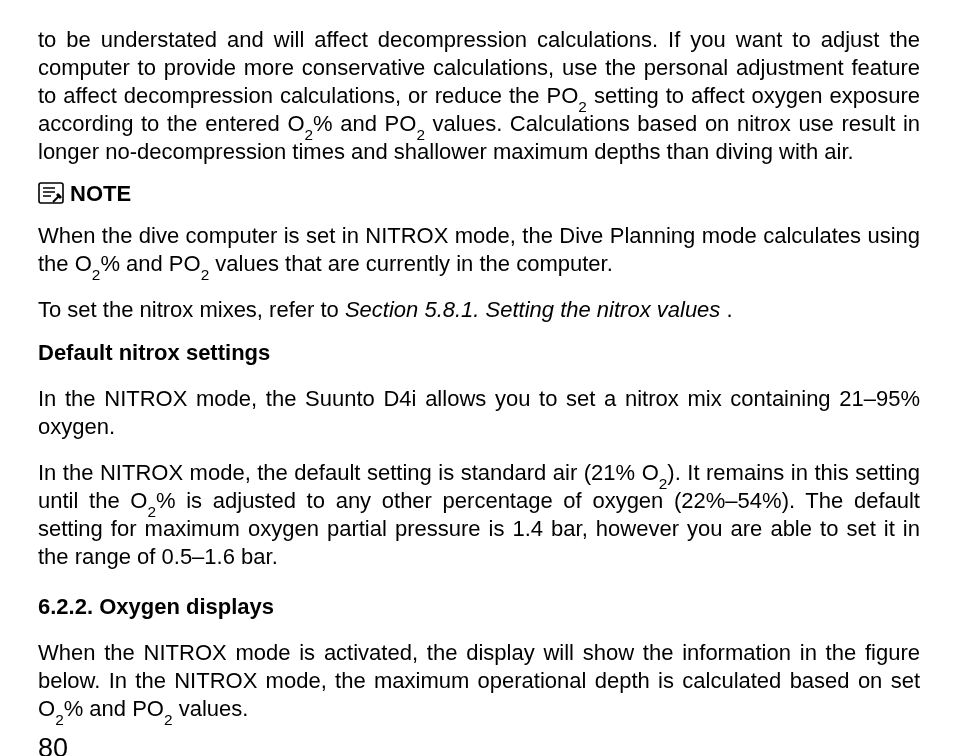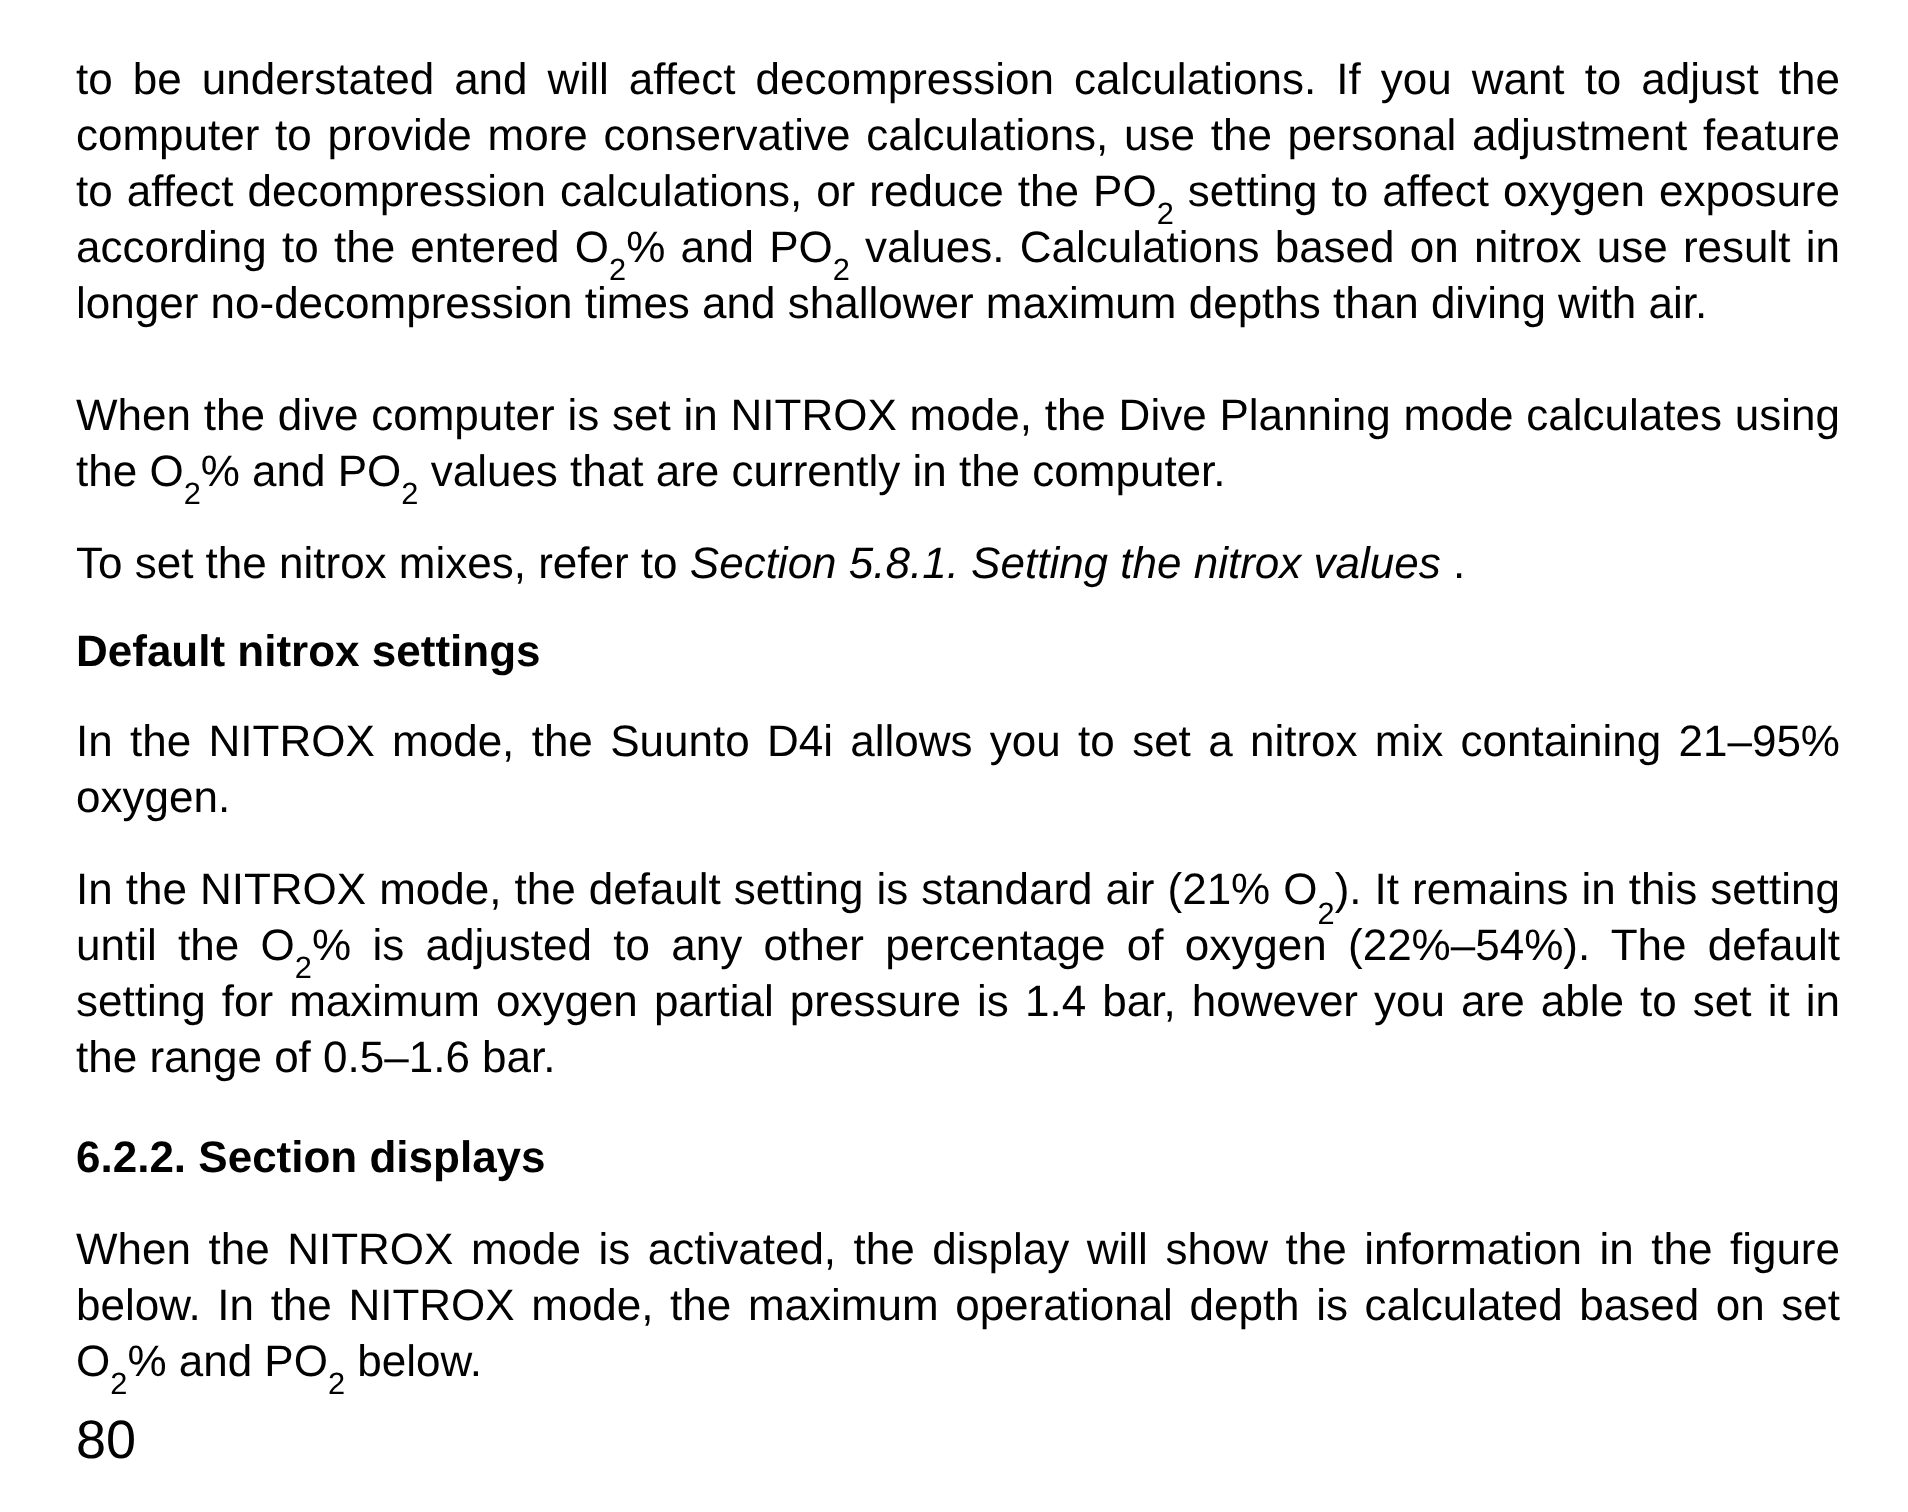--- a/index.html
+++ b/index.html
@@ -27,33 +27,42 @@
   em.ref{font-style:italic}
 </style>
 </head>
 <body>
 
 <p class="just">
   <span>to be understated and will affect decompression calculations. If you want to adjust the computer to provide more conservative calculations, use the personal adjustment feature to affect decompression calculations, or reduce the PO</span><sub>2</sub><span> setting to affect oxygen exposure according to the entered O</span><sub>2</sub><span>% and PO</span><sub>2</sub><span> values. Calculations based on nitrox use result in longer no-decompression times and shallower maximum depths than diving with air.</span>
 </p>
 
 <div class="note-row">
+  <div class="note-label">
+    <svg width="26" height="22" viewBox="0 0 26 22">
+      <rect x="1" y="1" width="24" height="20" rx="2" ry="2" fill="none" stroke="#000" stroke-width="1.6"></rect>
+      <path d="M5 6 h12 M5 10 h12 M5 14 h8" stroke="#000" stroke-width="1.6" fill="none"></path>
+      <path d="M15 20 L22 13" stroke="#000" stroke-width="2" fill="none"></path>
+      <path d="M20 11 l4 4 -2 2 -4 -4 z" fill="#000"></path>
+    </svg>
+    <span>NOTE</span>
+  </div>
 </div>
 
 <p class="just">
   <span>When the dive computer is set in NITROX mode, the Dive Planning mode calculates using the O</span><sub>2</sub><span>% and PO</span><sub>2</sub><span> values that are currently in the computer.</span>
 </p>
 <p class="just">
   <span>To set the nitrox mixes, refer to </span><em class="ref">Section 5.8.1. Setting the nitrox values</em><span> .</span>
 </p>
 
 <p class="h-sub">Default nitrox settings</p>
 <p class="just">In the NITROX mode, the Suunto D4i allows you to set a nitrox mix containing 21–95% oxygen.</p>
 <p class="just">
   <span>In the NITROX mode, the default setting is standard air (21% O</span><sub>2</sub><span>). It remains in this setting until the O</span><sub>2</sub><span>% is adjusted to any other percentage of oxygen (22%–54%). The default setting for maximum oxygen partial pressure is 1.4 bar, however you are able to set it in the range of 0.5–1.6 bar.</span>
 </p>
 
-<p class="h-sec">6.2.2. Section displays</p>
+<p class="h-sec">6.2.2. Oxygen displays</p>
 <p class="just">
-  <span>When the NITROX mode is activated, the display will show the information in the figure below. In the NITROX mode, the maximum operational depth is calculated based on set O</span><sub>2</sub><span>% and PO</span><sub>2</sub><span> below.</span>
+  <span>When the NITROX mode is activated, the display will show the information in the figure below. In the NITROX mode, the maximum operational depth is calculated based on set O</span><sub>2</sub><span>% and PO</span><sub>2</sub><span> values.</span>
 </p>
 
 <div class="pageno">80</div>
 
 </body></html>

